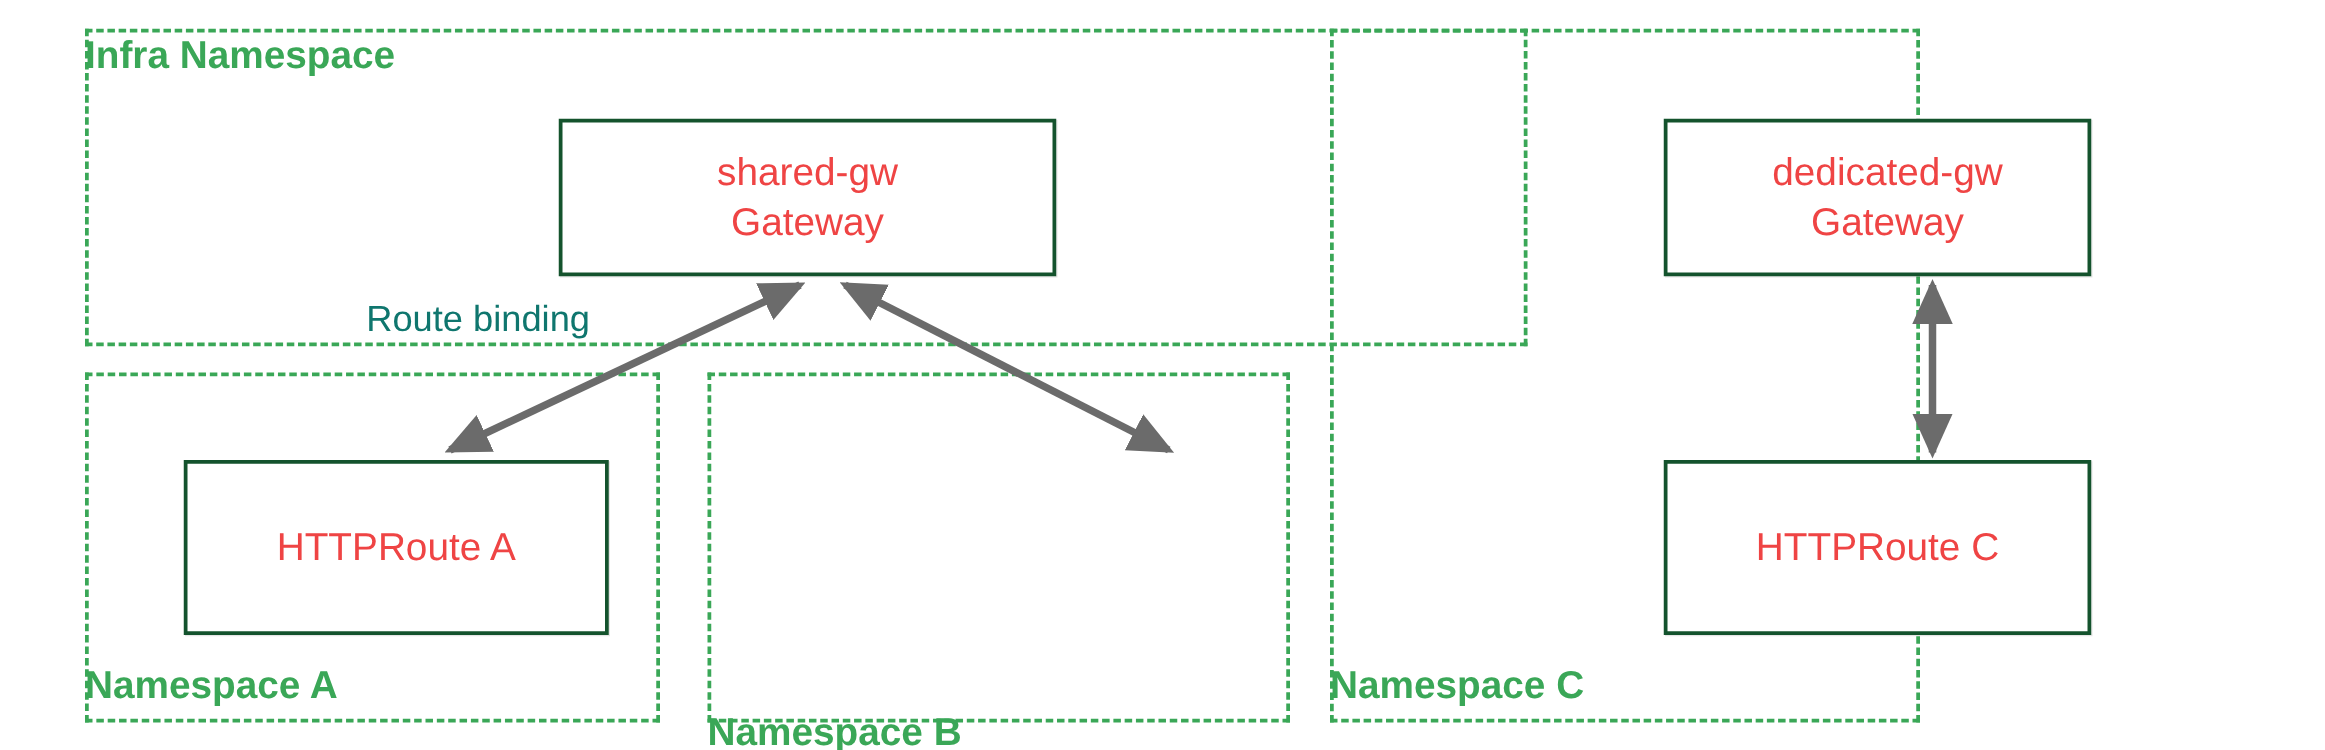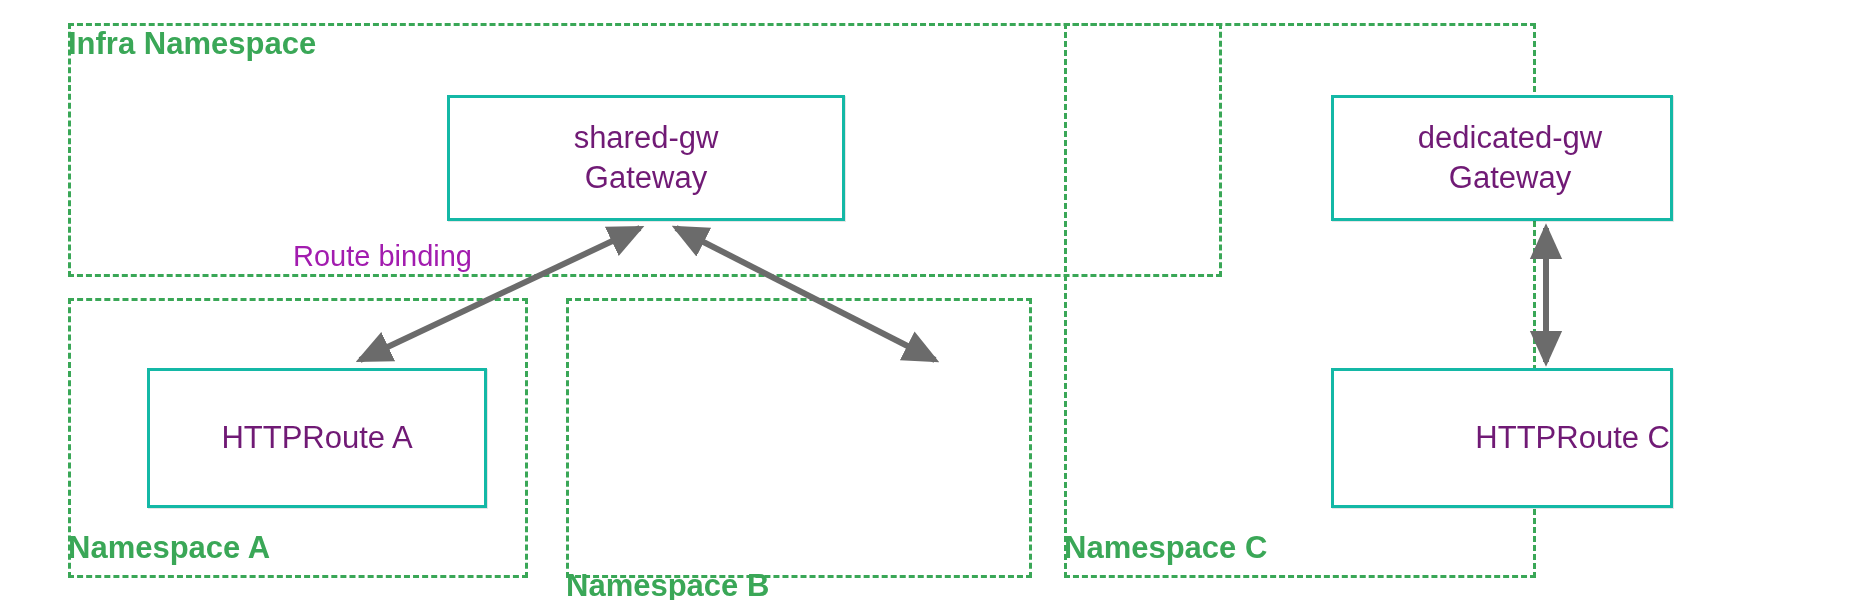--- a/index.html
+++ b/index.html
@@ -33,38 +33,38 @@
     font-size: 31px;
     line-height: 36px;
     white-space: nowrap;
     letter-spacing: 0px;
   }
 
   
   .res-box {
     position: absolute;
     box-sizing: border-box;
-    border: 3px solid #14b8a6;
+    border: 3px solid #14532d;
     background: #ffffff;
-    color: #701a75;
+    color: #ef4444;
     font-size: 31px;
     line-height: 40px;
     text-align: center;
     display: flex;
     flex-direction: column;
     align-items: center;
     justify-content: center;
     box-shadow: 1px 1px 0 rgba(0,0,0,0.10);
   }
   .res-line { display: block; white-space: nowrap; }
 
   
   .edge-label {
     position: absolute;
-    color: #a21caf;
+    color: #0f766e;
     font-size: 29px;
     line-height: 32px;
     white-space: nowrap;
   }
 
   
   #edges {
     position: absolute;
     left: 0;
     top: 0;
@@ -120,17 +120,17 @@
   <div class="res-box" style="left:1331px; top:95px; width:342px; height:126px;padding-left:16px;">
     <span class="res-line">dedicated-gw</span>
     <span class="res-line">Gateway</span>
   </div>
 
   <div class="res-box" style="left:147px; top:368px; width:340px; height:140px;">
     <span class="res-line">HTTPRoute A</span>
   </div>
 
 
-  <div class="res-box" style="left:1331px; top:368px; width:342px; height:140px;align-items:flex-end;">
+  <div class="res-box" style="left:1331px; top:368px; width:342px; height:140px;">
     <span class="res-line">HTTPRoute C</span>
   </div>
 
 </div>
 
 </body></html>

